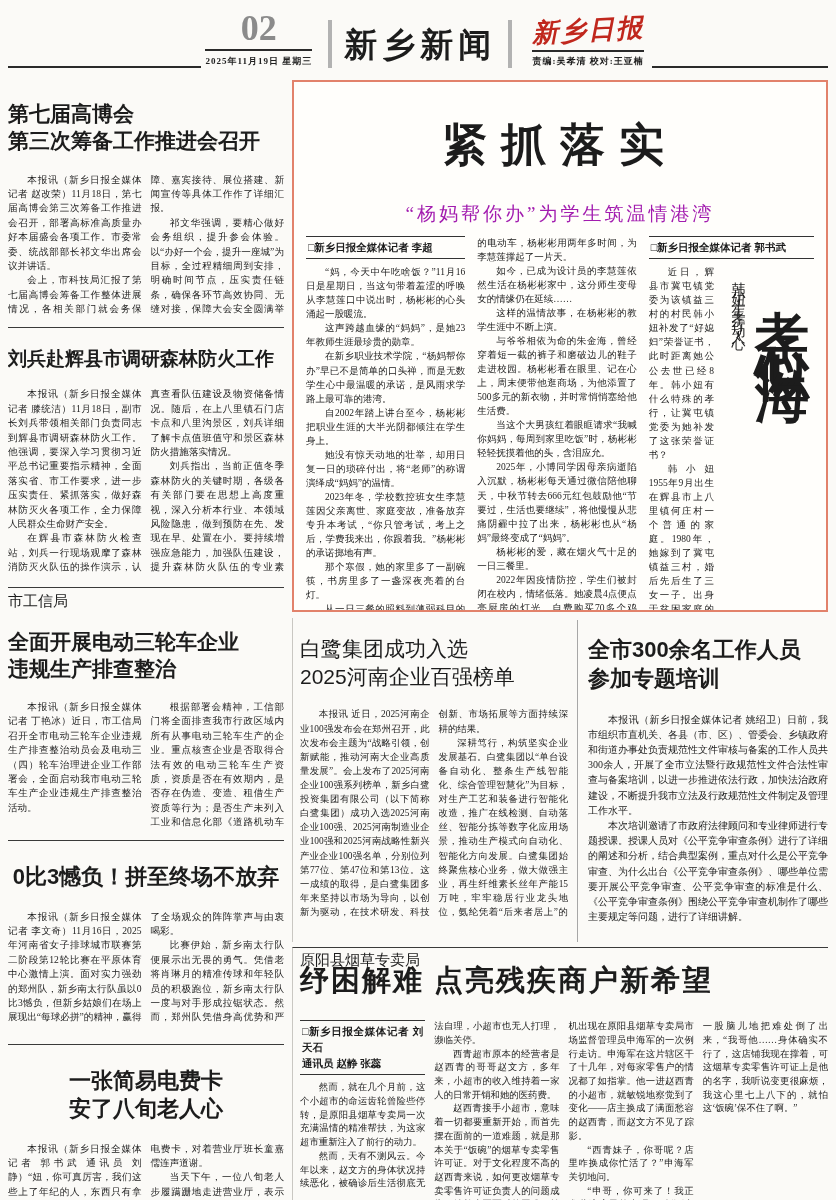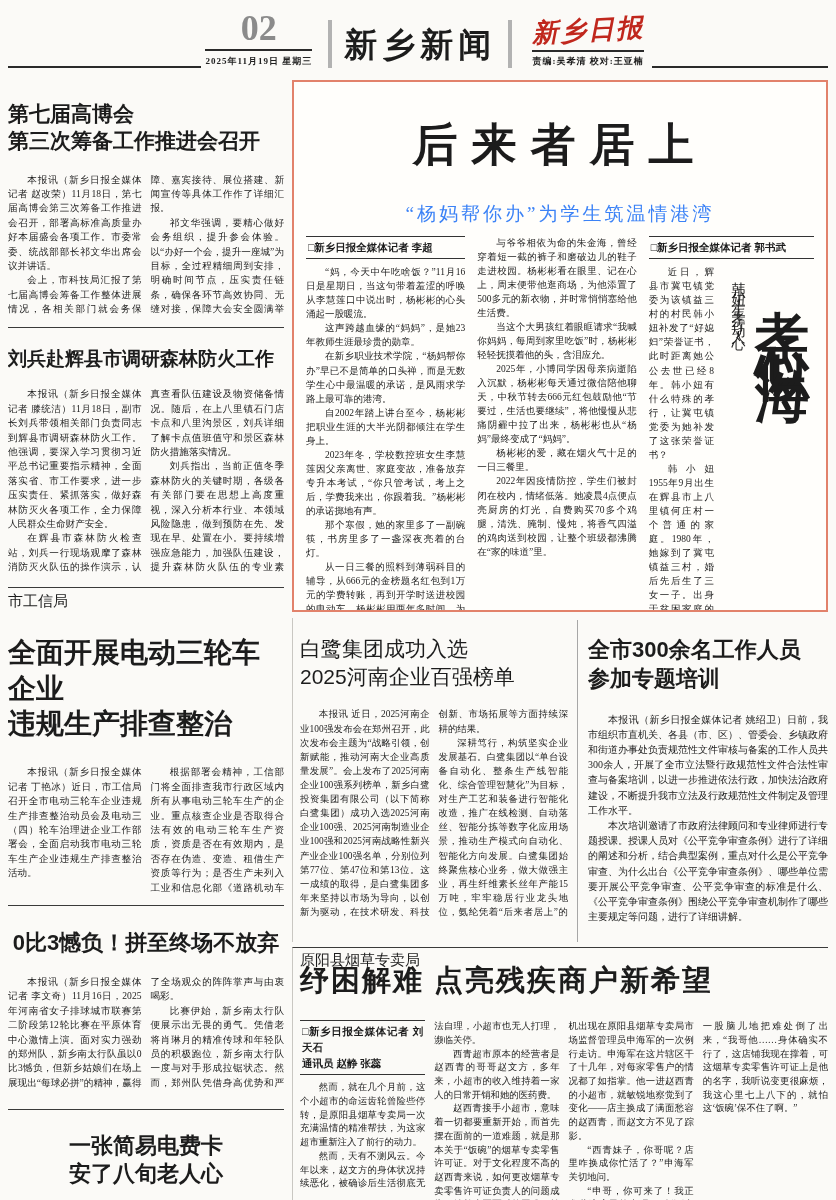--- a/index.html
+++ b/index.html
@@ -30,21 +30,21 @@
   .l-kicker{font-size:15px;margin-bottom:9px}
   .l-head{font-family:"Liberation Sans",sans-serif;font-weight:bold;line-height:1.28;white-space:pre-line}
   .center{text-align:center}
   .pbody{columns:2;column-gap:9px;column-fill:auto;text-align:justify;font-size:9.6px;line-height:1.5;margin-top:5px;overflow:hidden}
   .pbody p,.t-body p,.f-plist p{text-indent:2em;margin:0}
   .byline{border-top:1px solid #333;border-bottom:1px solid #333;padding:3px 2px;font-weight:bold;font-size:10.5px;font-family:"Liberation Sans",sans-serif;margin:0 0 6px;break-inside:avoid}
 
   
   .feature-box{border:2px solid #e2826b;padding:8px 12px 10px;height:532px;box-sizing:border-box;overflow:hidden;background:#fffefb}
   .f-title{text-align:center;font-family:"Liberation Sans",sans-serif;font-weight:bold;font-size:45px;letter-spacing:14px;line-height:1.12}
-  .f-sub{text-align:center;font-size:19px;letter-spacing:3px;margin-top:3px;color:#3b82f6}
+  .f-sub{text-align:center;font-size:19px;letter-spacing:3px;margin-top:3px;color:#a21caf}
   .f-cols{display:flex;gap:12px;margin-top:9px;height:420px;overflow:hidden}
   .f-main{flex:2;columns:2;column-gap:12px;column-fill:auto;height:420px;font-size:9.5px;line-height:1.48;text-align:justify;overflow:hidden;min-width:0}
   .f-right{flex:1;height:420px;overflow:hidden;font-size:9.5px;line-height:1.48;text-align:justify;min-width:0}
   .vert-head{float:right;writing-mode:vertical-rl;height:330px;margin:2px 0 8px 10px}
   .vh-main{font-family:"Liberation Sans",sans-serif;font-weight:bold;font-size:54px;letter-spacing:20px;line-height:1.15}
   .vh-sub{font-size:14px;letter-spacing:6px;line-height:2;padding-top:4px}
 
   
   .mid-row{display:flex;margin-top:6px;height:324px;overflow:hidden;border-left:1px solid #c9c7c2;padding-left:7px}
   .bailu{width:268px;flex:none;overflow:hidden}
@@ -102,21 +102,21 @@
         <h2 class="l-head" style="font-size:19px">刘兵赴辉县市调研森林防火工作</h2>
         <div class="pbody" style="height:194px">
             <p>本报讯（新乡日报全媒体记者 滕统洁）11月18日，副市长刘兵带领相关部门负责同志到辉县市调研森林防火工作。他强调，要深入学习贯彻习近平总书记重要指示精神，全面落实省、市工作要求，进一步压实责任、紧抓落实，做好森林防灭火各项工作，全力保障人民群众生命财产安全。</p>
             <p>在辉县市森林防火检查站，刘兵一行现场观摩了森林消防灭火队伍的操作演示，认真查看队伍建设及物资储备情况。随后，在上八里镇石门店卡点和八里沟景区，刘兵详细了解卡点值班值守和景区森林防火措施落实情况。</p>
             <p>刘兵指出，当前正值冬季森林防火的关键时期，各级各有关部门要在思想上高度重视，深入分析本行业、本领域风险隐患，做到预防在先、发现在早、处置在小。要持续增强应急能力，加强队伍建设，提升森林防火队伍的专业素养，强化实战应急演练与培训。要压实镇村网格责任，切实把好村镇人口关，不断提升森林火灾的早期应急处置能力。要加强景区巡查管控，完善“人防+物防+技防”综合防控体系，常态化、规范化开展防火宣传教育，拓展宣传渠道，丰富宣传形式，切实增强群众的安全意识和防火意识，坚决筑牢森林防灭火安全防线。</p>
           </div>
       </section>
 
       <section class="l-article">
         <div class="l-kicker">市工信局</div>
-        <h2 class="l-head" style="font-size:28px">全面开展电动三轮车企业
+        <h2 class="l-head" style="font-size:21px">全面开展电动三轮车企业
 违规生产排查整治</h2>
         <div class="pbody" style="height:134px">
             <p>本报讯（新乡日报全媒体记者 丁艳冰）近日，市工信局召开全市电动三轮车企业违规生产排查整治动员会及电动三（四）轮车治理进企业工作部署会，全面启动我市电动三轮车生产企业违规生产排查整治活动。</p>
             <p>根据部署会精神，工信部门将全面排查我市行政区域内所有从事电动三轮车生产的企业。重点核查企业是否取得合法有效的电动三轮车生产资质，资质是否在有效期内，是否存在伪造、变造、租借生产资质等行为；是否生产未列入工业和信息化部《道路机动车辆生产企业及产品公告》（以下简称《公告》）的电动三轮车产品；是否存在生产的电动三轮车产品与《公告》中载明的车辆参数、配置、外观等内容不一致（如车辆尺寸、整备质量、电机功率、电池容量、车身颜色、标识标注等与公告信息不符）；是否未经批准擅自变更生产场地、生产工艺或委托其他企业代工生产电动三轮车，且生产产品不符合《公告》要求；是否生产已被撤销、注销《公告》的电动三轮车产品等。</p>
           </div>
       </section>
 
       <section class="l-article">
         <h2 class="l-head center" style="font-size:22px">0比3憾负！拼至终场不放弃</h2>
         <div class="pbody" style="height:128px">
@@ -132,33 +132,36 @@
             <p>本报讯（新乡日报全媒体记者 郭书武 通讯员 刘静）“妞，你可真厉害，我们这些上了年纪的人，东西只有拿在手里才踏实。”11月17日，在获嘉县供电公司城区中心供电所营业厅内，一位八旬老人紧紧攥着一张刚刚制作好的简易电费卡，对着营业厅班长童嘉儒连声道谢。</p>
             <p>当天下午，一位八旬老人步履蹒跚地走进营业厅，表示要缴纳电费。工作人员童嘉儒连忙迎上去搀扶。这位老人在身上翻找几遍，也未能找到老版电费卡。看着老人焦急不安的神情，童嘉儒随即安慰她，经过耐心询问和系统查询，凭借老人回忆起的手机号码，顺利为其代缴了当期电费。</p>
           </div>
       </section>
 
     </aside>
 
     <div class="right-col">
 
       <section class="feature-box">
-        <h1 class="f-title">后来者居上</h1>
+        <h1 class="f-title">紧抓落实</h1>
         <div class="f-sub">“杨妈帮你办”为学生筑温情港湾</div>
         <div class="f-cols">
           <div class="f-main">
             <div class="byline">□新乡日报全媒体记者 李超</div>
             <div class="f-plist">
                 <p>“妈，今天中午吃啥饭？”11月16日是星期日，当这句带着羞涩的呼唤从李慧莲口中说出时，杨彬彬的心头涌起一股暖流。</p>
                 <p>这声跨越血缘的“妈妈”，是她23年教师生涯最珍贵的勋章。</p>
                 <p>在新乡职业技术学院，“杨妈帮你办”早已不是简单的口头禅，而是无数学生心中最温暖的承诺，是风雨求学路上最可靠的港湾。</p>
                 <p>自2002年踏上讲台至今，杨彬彬把职业生涯的大半光阴都倾注在学生身上。</p>
+                <p>她没有惊天动地的壮举，却用日复一日的琐碎付出，将“老师”的称谓演绎成“妈妈”的温情。</p>
                 <p>2023年冬，学校数控班女生李慧莲因父亲离世、家庭变故，准备放弃专升本考试，“你只管考试，考上之后，学费我来出，你跟着我。”杨彬彬的承诺掷地有声。</p>
                 <p>那个寒假，她的家里多了一副碗筷，书房里多了一盏深夜亮着的台灯。</p>
                 <p>从一日三餐的照料到薄弱科目的辅导，从666元的金榜题名红包到1万元的学费转账，再到开学时送进校园的电动车，杨彬彬用两年多时间，为李慧莲撑起了一片天。</p>
+                <p>如今，已成为设计员的李慧莲依然生活在杨彬彬家中，这分师生变母女的情缘仍在延续……</p>
+                <p>这样的温情故事，在杨彬彬的教学生涯中不断上演。</p>
                 <p>与爷爷相依为命的朱金海，曾经穿着短一截的裤子和磨破边儿的鞋子走进校园。杨彬彬看在眼里、记在心上，周末便带他逛商场，为他添置了500多元的新衣物，并时常悄悄塞给他生活费。</p>
                 <p>当这个大男孩红着眼眶请求“我喊你妈妈，每周到家里吃饭”时，杨彬彬轻轻抚摸着他的头，含泪应允。</p>
                 <p>2025年，小博同学因母亲病逝陷入沉默，杨彬彬每天通过微信陪他聊天，中秋节转去666元红包鼓励他“节要过，生活也要继续”，将他慢慢从悲痛阴霾中拉了出来，杨彬彬也从“杨妈”最终变成了“妈妈”。</p>
                 <p>杨彬彬的爱，藏在烟火气十足的一日三餐里。</p>
                 <p>2022年因疫情防控，学生们被封闭在校内，情绪低落。她凌晨4点便点亮厨房的灯光，自费购买70多个鸡腿，清洗、腌制、慢炖，将香气四溢的鸡肉送到校园，让整个班级都沸腾在“家的味道”里。</p>
               </div>
           </div>
           <div class="f-right">
             <div class="byline">□新乡日报全媒体记者 郭书武</div>
             <div class="vert-head">

